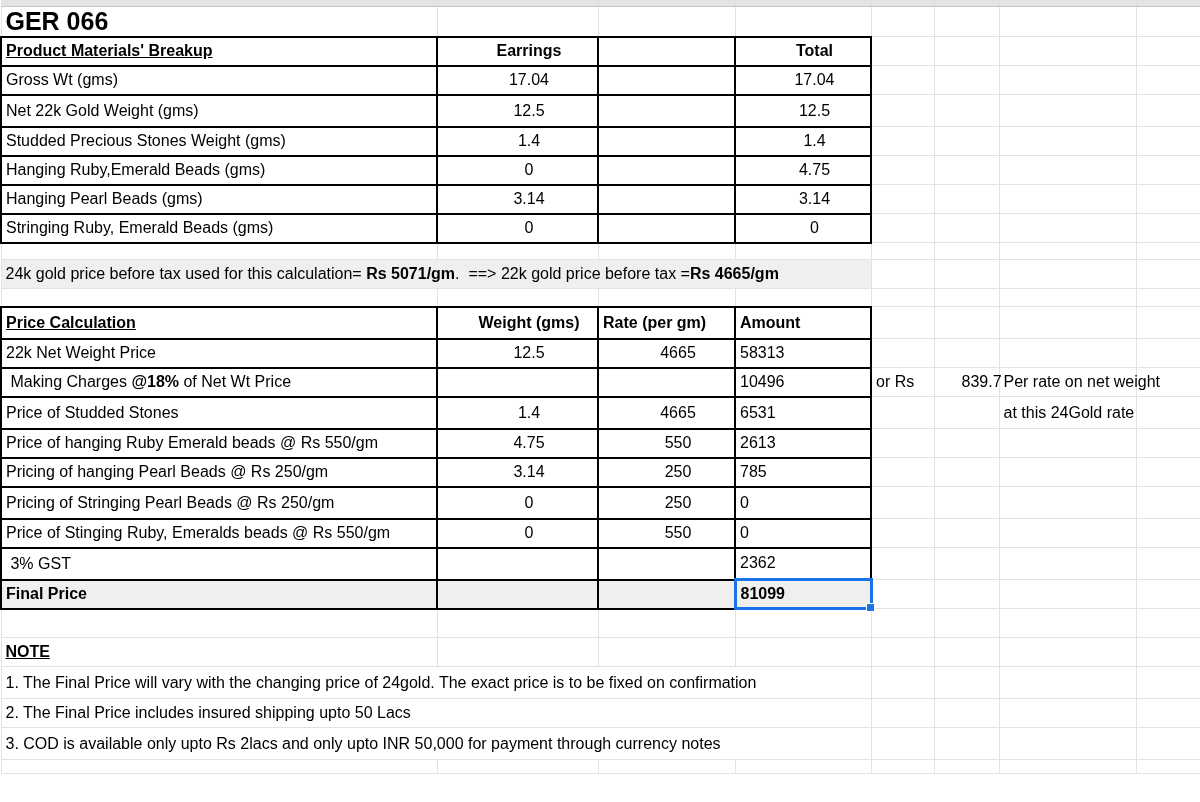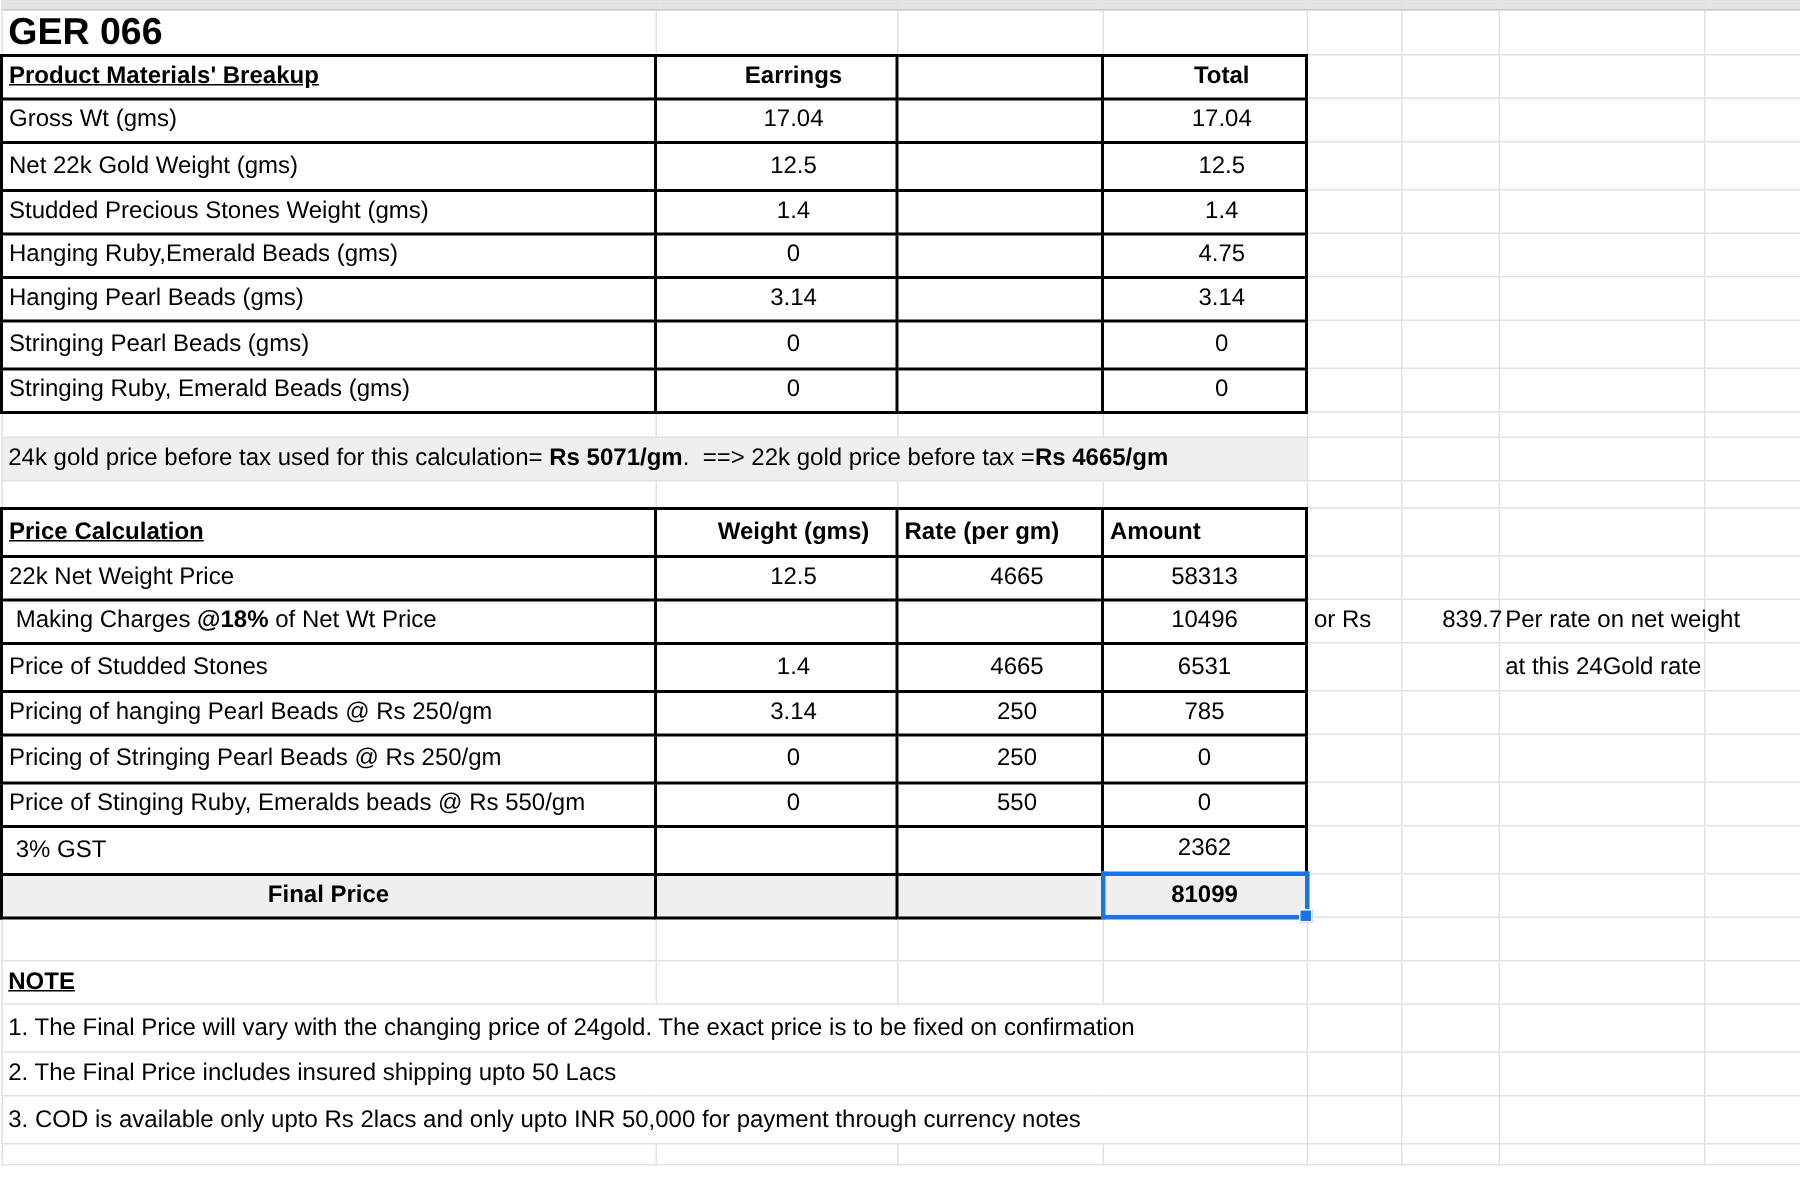--- a/index.html
+++ b/index.html
@@ -23,21 +23,21 @@
     font-size:16px;
     line-height:1.1;
     overflow:visible;
   }
   
   td.k{border:2px solid #000;}
   
   .b{font-weight:700;}
   .u{text-decoration:underline;margin-top:46px;}
   .c{text-align:center;padding-left:27px;}
-  .rr{text-align:center;margin-top:15px;}
+  .rr{text-align:left;margin-top:15px;}
   .band{background:var(--fill);}
   .title{font-size:25px;font-weight:700;}
   tr.sliver td{background:#e4e4e4;border-bottom:1px solid #c6c6c6;}
   
   td.sel{border:3px solid var(--accent);font-weight:700;position:relative;}
   td.sel::after{
     content:"";position:absolute;right:-5px;bottom:-5px;
     width:7px;height:7px;background:var(--accent);border:1px solid #fff;
   }
   
@@ -136,30 +136,20 @@
     <tr class="h29">
       <td class="k">Hanging Pearl Beads (gms)</td>
       <td class="k c">3.14</td>
       <td class="k"></td>
       <td class="k c">3.14</td>
       <td></td>
         <td></td>
         <td></td>
         <td></td>
     </tr>
-    <tr class="h28">
-      <td class="k">Stringing Pearl Beads (gms)</td>
-      <td class="k c">0</td>
-      <td class="k"></td>
-      <td class="k c">0</td>
-      <td></td>
-        <td></td>
-        <td></td>
-        <td></td>
-    </tr>
     <tr class="h29">
       <td class="k">Stringing Ruby, Emerald Beads (gms)</td>
       <td class="k c">0</td>
       <td class="k"></td>
       <td class="k c">0</td>
       <td></td>
         <td></td>
         <td></td>
         <td></td>
     </tr>
@@ -231,20 +221,30 @@
       <td class="k">Price of Studded Stones</td>
       <td class="k c">1.4</td>
       <td class="k c">4665</td>
       <td class="k rr">6531</td>
       <td></td>
         <td></td>
       <td>at this 24Gold rate</td>
       <td></td>
     </tr>
 
+    <tr class="h29">
+      <td class="k">Price of hanging Ruby Emerald beads @ Rs 550/gm</td>
+      <td class="k c">4.75</td>
+      <td class="k c">550</td>
+      <td class="k rr">2613</td>
+      <td></td>
+        <td></td>
+        <td></td>
+        <td></td>
+    </tr>
 
     <tr class="h29">
       <td class="k">Pricing of hanging Pearl Beads @ Rs 250/gm</td>
       <td class="k c">3.14</td>
       <td class="k c">250</td>
       <td class="k rr">785</td>
       <td></td>
         <td></td>
         <td></td>
         <td></td>

